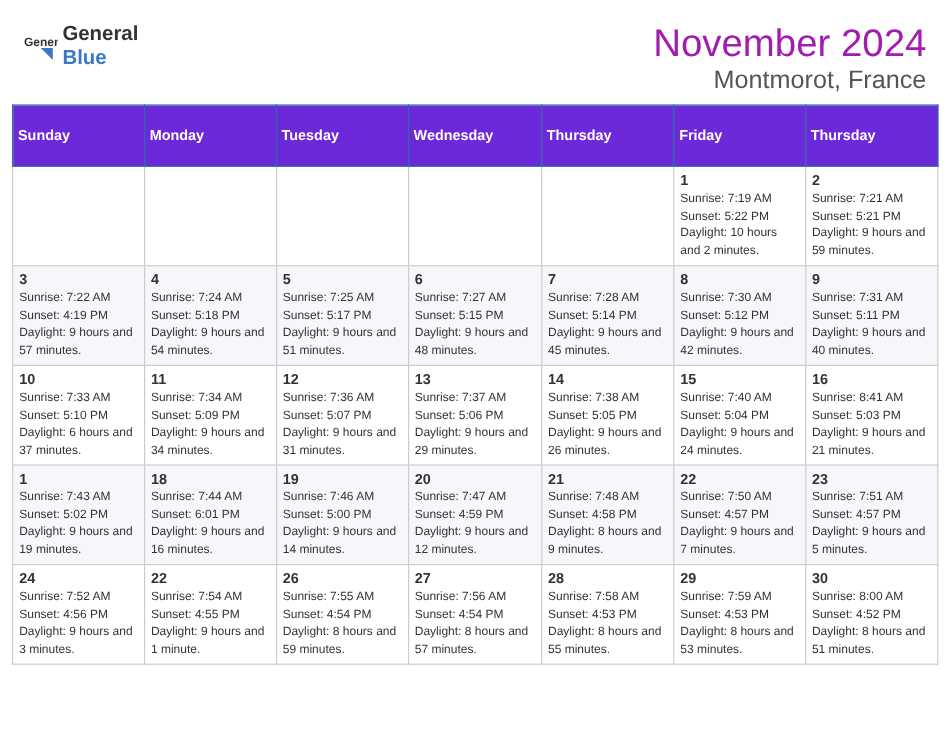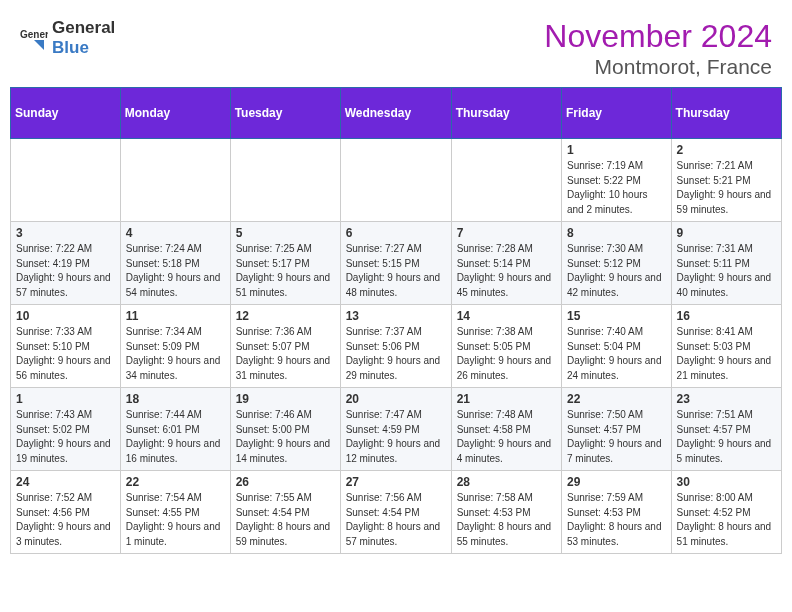--- a/index.html
+++ b/index.html
@@ -192,21 +192,21 @@
           <span>Daylight: 9 hours and 40 minutes.</span>
         </div>
         </td>
       </tr>
       <tr>
         <td>
           <span class="day-number">10</span>
         <div class="day-info">
           <span>Sunrise: 7:33 AM</span><br>
           <span>Sunset: 5:10 PM</span><br>
-          <span>Daylight: 9 hours and 56 minutes.</span>
+          <span>Daylight: 6 hours and 37 minutes.</span>
         </div>
         </td>
         <td>
           <span class="day-number">11</span>
         <div class="day-info">
           <span>Sunrise: 7:34 AM</span><br>
           <span>Sunset: 5:09 PM</span><br>
           <span>Daylight: 9 hours and 34 minutes.</span>
         </div>
         </td>
@@ -282,21 +282,21 @@
           <span>Sunrise: 7:47 AM</span><br>
           <span>Sunset: 4:59 PM</span><br>
           <span>Daylight: 9 hours and 12 minutes.</span>
         </div>
         </td>
         <td>
           <span class="day-number">21</span>
         <div class="day-info">
           <span>Sunrise: 7:48 AM</span><br>
           <span>Sunset: 4:58 PM</span><br>
-          <span>Daylight: 9 hours and 4 minutes.</span>
+          <span>Daylight: 8 hours and 9 minutes.</span>
         </div>
         </td>
         <td>
           <span class="day-number">22</span>
         <div class="day-info">
           <span>Sunrise: 7:50 AM</span><br>
           <span>Sunset: 4:57 PM</span><br>
           <span>Daylight: 9 hours and 7 minutes.</span>
         </div>
         </td>

